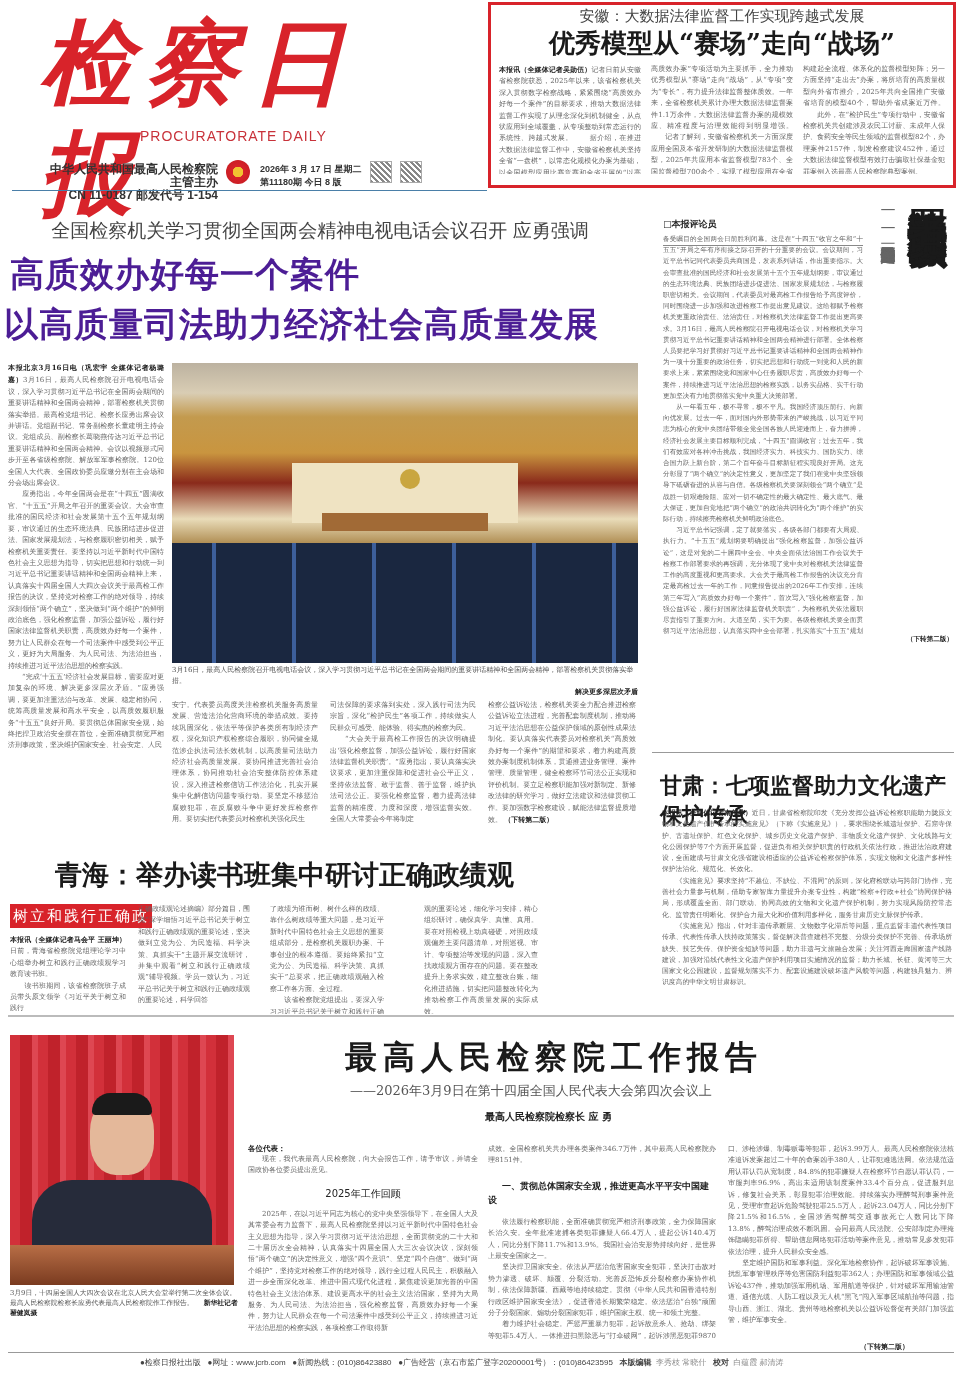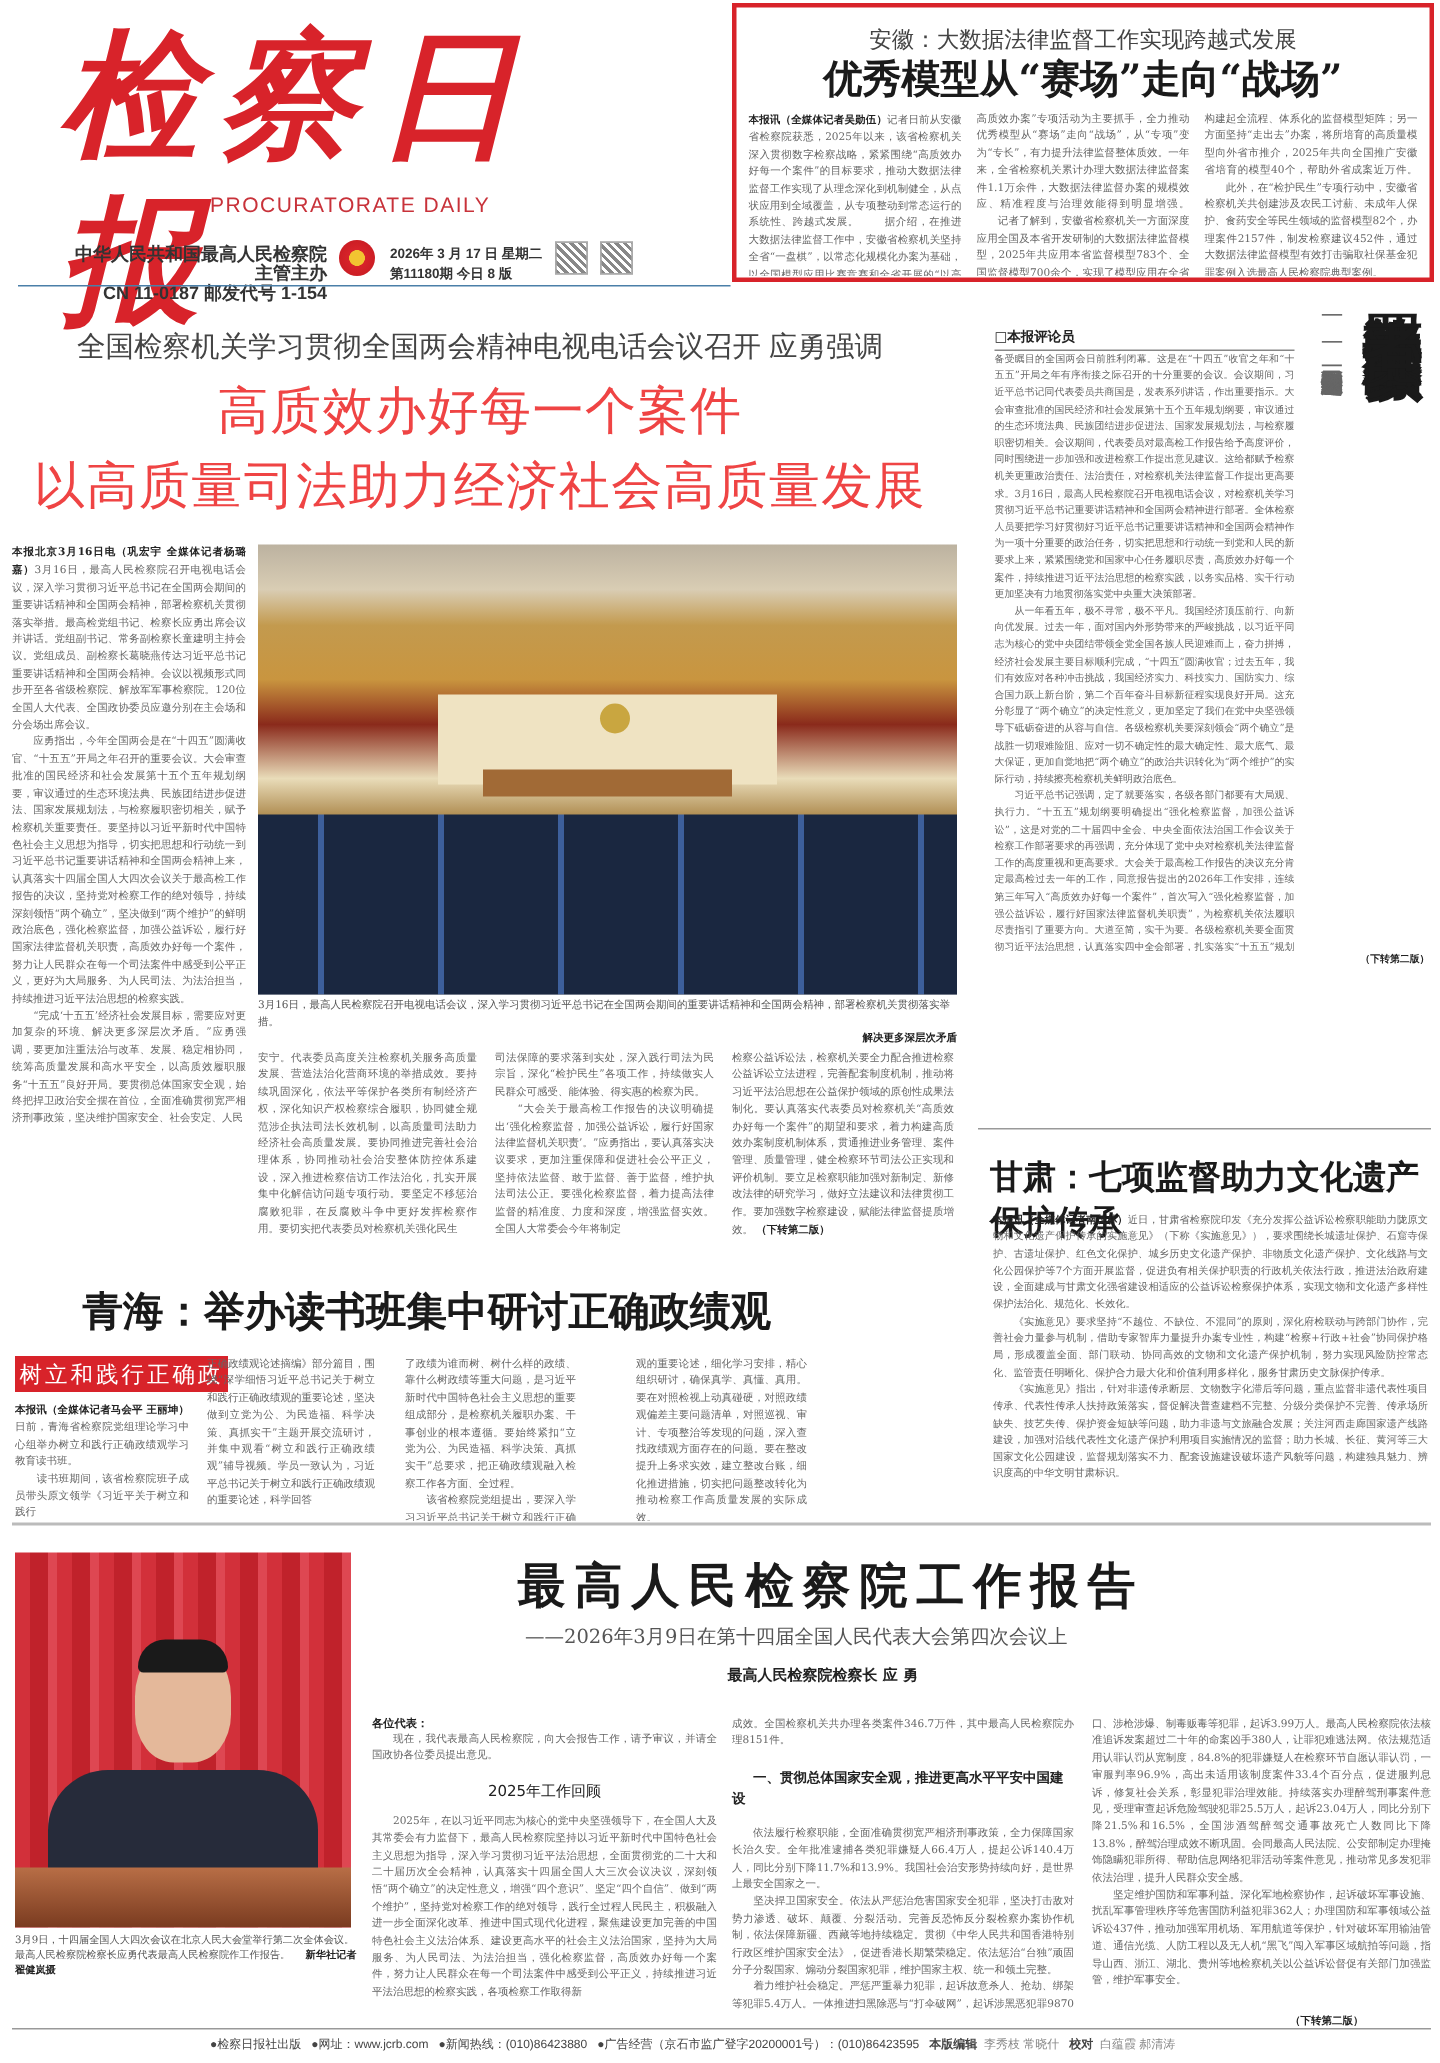--- a/index.html
+++ b/index.html
@@ -7,21 +7,21 @@
 .abs{position:absolute}
 .masthead-logo{left:40px;top:8px;width:420px;height:110px;color:#d8232a;font-size:92px;font-family:"DejaVu Serif",serif;font-weight:bold;letter-spacing:14px;line-height:110px;font-style:italic}
 .masthead-en{left:140px;top:128px;color:#c8323a;font-family:Liberation Sans, sans-serif;font-size:14px;letter-spacing:1px}
 .pubinfo{left:48px;top:163px;font-family:"Liberation Sans",sans-serif;font-size:12px;color:#333;line-height:13px;text-align:right;width:170px;font-weight:bold}
 .emblem{left:226px;top:160px;width:24px;height:24px;border-radius:50%;background:radial-gradient(circle,#f2c431 30%,#d8232a 32%,#c21a20 100%)}
 .dateinfo{left:260px;top:163px;font-family:"Liberation Sans",sans-serif;font-size:9px;line-height:13px;color:#333;font-weight:bold}
 .qr{width:22px;height:22px;background:repeating-linear-gradient(45deg,#888 0 2px,#fff 2px 4px),#999;border:1px solid #aaa}
 .topbox{left:488px;top:2px;width:468px;height:186px;border:3px solid #d8232a}
 .hr-blue{left:12px;top:190px;width:475px;height:1px;background:#4a7fa8}
 .kicker{font-family:"Liberation Sans",sans-serif;color:#444;text-align:center}
-.bigblack{font-family:"DejaVu Sans",sans-serif;font-weight:normal;color:#ef4444;text-align:center;letter-spacing:1px}
+.bigblack{font-family:"DejaVu Sans",sans-serif;font-weight:bold;color:#4c1d95;text-align:left;letter-spacing:1px}
 .serifhead{font-family:"DejaVu Serif",serif;font-weight:bold;color:#1a1a1a}
 .body{font-size:7px;line-height:11.4px;color:#666;text-align:justify;overflow:hidden}
 .body b{color:#222}
 .photo1{left:172px;top:363px;width:466px;height:300px;background:linear-gradient(to bottom,#bcb2a0 0,#d9cdb4 10%,#c39a4e 18%,#c9953f 30%,#8a2a1b 40%,#e9dcb9 52%,#a37c3c 62%,#2f3447 70%,#1f2b44 100%);overflow:hidden}
 .banner-red{background:#5a1410;color:#f4d25a;font-size:16px;text-align:center;font-family:"DejaVu Serif",serif;font-weight:bold}
 .seats{position:absolute;left:0;right:0;bottom:0;height:120px;background:repeating-linear-gradient(90deg,#1a2740 0 40px,#3d5f9b 40px 44px,#1a2740 44px 80px)}
 .caption{font-size:7px;color:#555;line-height:11px}
 .redlabel{background:#d8232a;color:#fff;font-family:"DejaVu Sans",sans-serif;font-size:15px;letter-spacing:2px;text-align:center;line-height:24px}
 .photo2{left:10px;top:1035px;width:224px;height:250px;background:repeating-linear-gradient(90deg,#d2303a 0 10px,#c0222b 10px 22px,#de4752 22px 28px);overflow:hidden}
 .rule{height:1px;background:#999}
@@ -40,21 +40,21 @@
 <div class="abs emblem"></div>
 <div class="abs dateinfo">
   <div>2026年 3 月 17 日 星期二</div>
   <div>第11180期   今日 8 版</div>
 </div>
 <div class="abs qr" style="left:370px;top:161px"></div>
 <div class="abs qr" style="left:400px;top:161px"></div>
 <div class="abs hr-blue"></div>
 
 <div class="abs topbox">
-  <div class="kicker" style="font-size:15px;margin-top:12px">安徽：大数据法律监督工作实现跨越式发展</div>
+  <div class="kicker" style="font-size:15px;margin-top:2px">安徽：大数据法律监督工作实现跨越式发展</div>
   <div class="serifhead" style="font-size:26px;text-align:center;line-height:34px">优秀模型从“赛场”走向“战场”</div>
   <div style="display:flex;gap:10px;padding:4px 8px 0 8px">
     <div style="flex:1">
       <div class="body" style="height:110px"><b>本报讯（全媒体记者吴勋伍）</b><span>记者日前从安徽省检察院获悉，2025年以来，该省检察机关深入贯彻数字检察战略，紧紧围绕“高质效办好每一个案件”的目标要求，推动大数据法律监督工作实现了从理念深化到机制健全，从点状应用到全域覆盖，从专项整动到常态运行的系统性、跨越式发展。
 　　据介绍，在推进大数据法律监督工作中，安徽省检察机关坚持全省“一盘棋”，以常态化规模化办案为基础，以全国模型应用比赛竞赛和全省开展的“以高质量模型推进</span></div>
     </div>
     <div class="body" style="flex:1;height:110px">高质效办案”专项活动为主要抓手，全力推动优秀模型从“赛场”走向“战场”，从“专项”变为“专长”，有力提升法律监督整体质效。一年来，全省检察机关累计办理大数据法律监督案件1.1万余件，大数据法律监督办案的规模效应、精准程度与治理效能得到明显增强。
 　　记者了解到，安徽省检察机关一方面深度应用全国及本省开发研制的大数据法律监督模型，2025年共应用本省监督模型783个、全国监督模型700余个，实现了模型应用在全省所有检察院“四大检察”领域全覆盖，基本</div>
     <div class="body" style="flex:1;height:110px">构建起全流程、体系化的监督模型矩阵；另一方面坚持“走出去”办案，将所培育的高质量模型向外省市推介，2025年共向全国推广安徽省培育的模型40个，帮助外省成案近万件。
 　　此外，在“检护民生”专项行动中，安徽省检察机关共创建涉及农民工讨薪、未成年人保护、食药安全等民生领域的监督模型82个，办理案件2157件，制发检察建议452件，通过大数据法律监督模型有效打击骗取社保基金犯罪案例入选最高人民检察院典型案例。</div>
@@ -78,21 +78,21 @@
 <div class="abs caption" style="left:172px;top:665px;width:466px">
   <span>3月16日，最高人民检察院召开电视电话会议，深入学习贯彻习近平总书记在全国两会期间的重要讲话精神和全国两会精神，部署检察机关贯彻落实举措。</span>
   <div style="text-align:right;font-weight:bold;color:#222;font-family:'DejaVu Sans',sans-serif">解决更多深层次矛盾</div>
 </div>
 
 <div class="abs body" style="left:172px;top:700px;width:146px;height:150px">安宁。代表委员高度关注检察机关服务高质量发展、营造法治化营商环境的举措成效。要持续巩固深化，依法平等保护各类所有制经济产权，深化知识产权检察综合履职，协同健全规范涉企执法司法长效机制，以高质量司法助力经济社会高质量发展。要协同推进完善社会治理体系，协同推动社会治安整体防控体系建设，深入推进检察信访工作法治化，扎实开展集中化解信访问题专项行动。要坚定不移惩治腐败犯罪，在反腐败斗争中更好发挥检察作用。要切实把代表委员对检察机关强化民生</div>
 <div class="abs body" style="left:330px;top:700px;width:146px;height:150px;white-space:pre-line">司法保障的要求落到实处，深入践行司法为民宗旨，深化“检护民生”各项工作，持续做实人民群众可感受、能体验、得实惠的检察为民。
 　　“大会关于最高检工作报告的决议明确提出‘强化检察监督，加强公益诉讼，履行好国家法律监督机关职责’。”应勇指出，要认真落实决议要求，更加注重保障和促进社会公平正义，坚持依法监督、敢于监督、善于监督，维护执法司法公正。要强化检察监督，着力提高法律监督的精准度、力度和深度，增强监督实效。全国人大常委会今年将制定</div>
 <div class="abs body" style="left:488px;top:700px;width:148px;height:150px"><span>检察公益诉讼法，检察机关要全力配合推进检察公益诉讼立法进程，完善配套制度机制，推动将习近平法治思想在公益保护领域的原创性成果法制化。要认真落实代表委员对检察机关“高质效办好每一个案件”的期望和要求，着力构建高质效办案制度机制体系，贯通推进业务管理、案件管理、质量管理，健全检察环节司法公正实现和评价机制。要立足检察职能加强对新制定、新修改法律的研究学习，做好立法建议和法律贯彻工作。要加强数字检察建设，赋能法律监督提质增效。</span> <b>（下转第二版）</b></div>
 
-<div class="abs" style="left:663px;top:218px;width:200px;border-bottom:1px solid #888;font-family:'DejaVu Sans',sans-serif;font-size:9px;font-weight:bold;color:#222;padding-bottom:2px">□本报评论员</div>
+<div class="abs" style="left:663px;top:218px;width:200px;border-bottom:1px solid #888;font-family:'DejaVu Sans',sans-serif;font-size:9px;font-weight:bold;color:#222;padding-bottom:14px">□本报评论员</div>
 <div class="abs body" style="left:663px;top:234px;width:200px;height:400px;font-size:6.6px;line-height:11.2px;white-space:pre-line;font-family:'DejaVu Serif',serif">备受瞩目的全国两会日前胜利闭幕。这是在“十四五”收官之年和“十五五”开局之年有序衔接之际召开的十分重要的会议。会议期间，习近平总书记同代表委员共商国是，发表系列讲话，作出重要指示。大会审查批准的国民经济和社会发展第十五个五年规划纲要，审议通过的生态环境法典、民族团结进步促进法、国家发展规划法，与检察履职密切相关。会议期间，代表委员对最高检工作报告给予高度评价，同时围绕进一步加强和改进检察工作提出意见建议。这给都赋予检察机关更重政治责任、法治责任，对检察机关法律监督工作提出更高要求。3月16日，最高人民检察院召开电视电话会议，对检察机关学习贯彻习近平总书记重要讲话精神和全国两会精神进行部署。全体检察人员要把学习好贯彻好习近平总书记重要讲话精神和全国两会精神作为一项十分重要的政治任务，切实把思想和行动统一到党和人民的新要求上来，紧紧围绕党和国家中心任务履职尽责，高质效办好每一个案件，持续推进习近平法治思想的检察实践，以务实品格、实干行动更加坚决有力地贯彻落实党中央重大决策部署。
 　　从一年看五年，极不寻常，极不平凡。我国经济顶压前行、向新向优发展。过去一年，面对国内外形势带来的严峻挑战，以习近平同志为核心的党中央团结带领全党全国各族人民迎难而上，奋力拼搏，经济社会发展主要目标顺利完成，“十四五”圆满收官；过去五年，我们有效应对各种冲击挑战，我国经济实力、科技实力、国防实力、综合国力跃上新台阶，第二个百年奋斗目标新征程实现良好开局。这充分彰显了“两个确立”的决定性意义，更加坚定了我们在党中央坚强领导下砥砺奋进的从容与自信。各级检察机关要深刻领会“两个确立”是战胜一切艰难险阻、应对一切不确定性的最大确定性、最大底气、最大保证，更加自觉地把“两个确立”的政治共识转化为“两个维护”的实际行动，持续擦亮检察机关鲜明政治底色。
 　　习近平总书记强调，定了就要落实，各级各部门都要有大局观、执行力。“十五五”规划纲要明确提出“强化检察监督，加强公益诉讼”，这是对党的二十届四中全会、中央全面依法治国工作会议关于检察工作部署要求的再强调，充分体现了党中央对检察机关法律监督工作的高度重视和更高要求。大会关于最高检工作报告的决议充分肯定最高检过去一年的工作，同意报告提出的2026年工作安排，连续第三年写入“高质效办好每一个案件”，首次写入“强化检察监督，加强公益诉讼，履行好国家法律监督机关职责”，为检察机关依法履职尽责指引了重要方向。大道至简，实干为要。各级检察机关要全面贯彻习近平法治思想，认真落实四中全会部署，扎实落实“十五五”规划纲要部署，强化检察监督，加强公益诉讼，履行好国家法律监督机关职责，持续深化检察改革，全面提升法律监督质效，充分运用法治力量保障“十五五”规划纲要顺利实施；</div>
 <div class="abs body" style="left:663px;top:634px;width:290px;height:46px;font-size:6.6px;line-height:11.2px">
     <span style="float:right;font-weight:bold;color:#222">（下转第二版）</span>
   </div>
 <div class="abs vert serifhead" style="left:903px;top:196px;width:50px;height:430px;font-size:40px;line-height:50px;letter-spacing:-1px">以务实品格实干行动坚决落实党中央决策部署</div>
 <div class="abs vert" style="left:876px;top:200px;width:24px;height:420px;font-size:15px;color:#666;font-family:'DejaVu Sans',sans-serif;line-height:24px">——深入学习贯彻习近平总书记重要讲话和全国两会精神系列评论之一</div>
 
 <div class="abs rule" style="left:652px;top:752px;width:302px"></div>

